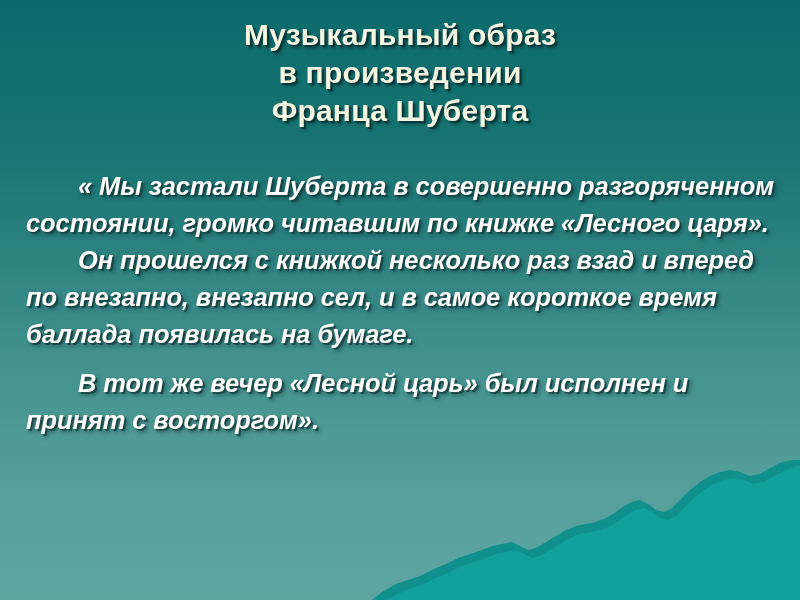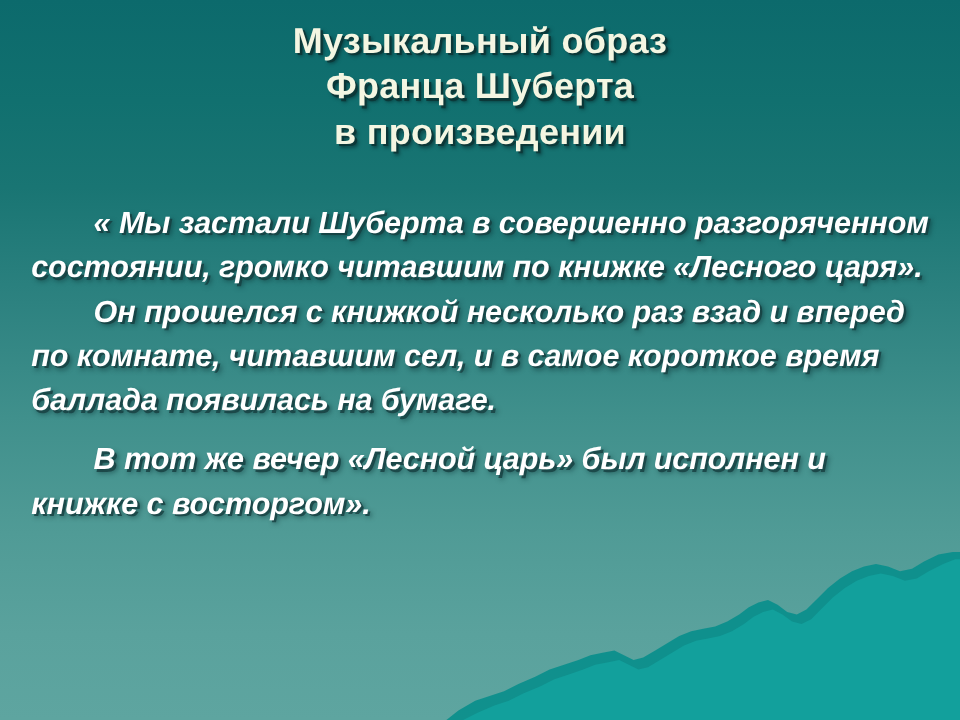--- a/index.html
+++ b/index.html
@@ -110,23 +110,23 @@
                L474,102 L486,98 L496,94 L506,92 L516,90 L524,94 L532,98 L540,96
                L550,90 L560,84 L570,78 L580,74 L590,72 L600,70 L610,66 L620,60
                L628,54 L636,50 L644,48 L652,52 L660,58 L668,60 L676,56 L684,48
                L694,38 L704,30 L714,24 L724,20 L734,18 L744,20 L754,24 L764,22
                L774,16 L786,10 L796,6 L800,6 L800,140 Z" fill="#12a09c"></path>
     </svg>
   </div>
 
   <div class="title-block">
     <div class="title-line">Музыкальный образ</div>
+    <div class="title-line">в произведении</div>
     <div class="title-line">Франца Шуберта</div>
-    <div class="title-line">в произведении</div>
   </div>
 
   <div class="body-block">
     <p class="para">« Мы застали Шуберта в совершенно разгоряченном состоянии, громко читавшим по книжке «Лесного царя».</p>
-    <p class="para">Он прошелся с книжкой несколько раз взад и вперед по комнате, читавшим сел, и в самое короткое время баллада появилась на бумаге.</p>
-    <p class="para last">В тот же вечер «Лесной царь» был исполнен и книжке с восторгом».</p>
+    <p class="para">Он прошелся с книжкой несколько раз взад и вперед по внезапно, внезапно сел, и в самое короткое время баллада появилась на бумаге.</p>
+    <p class="para last">В тот же вечер «Лесной царь» был исполнен и принят с восторгом».</p>
   </div>
 
 </div>
 
 </body></html>

